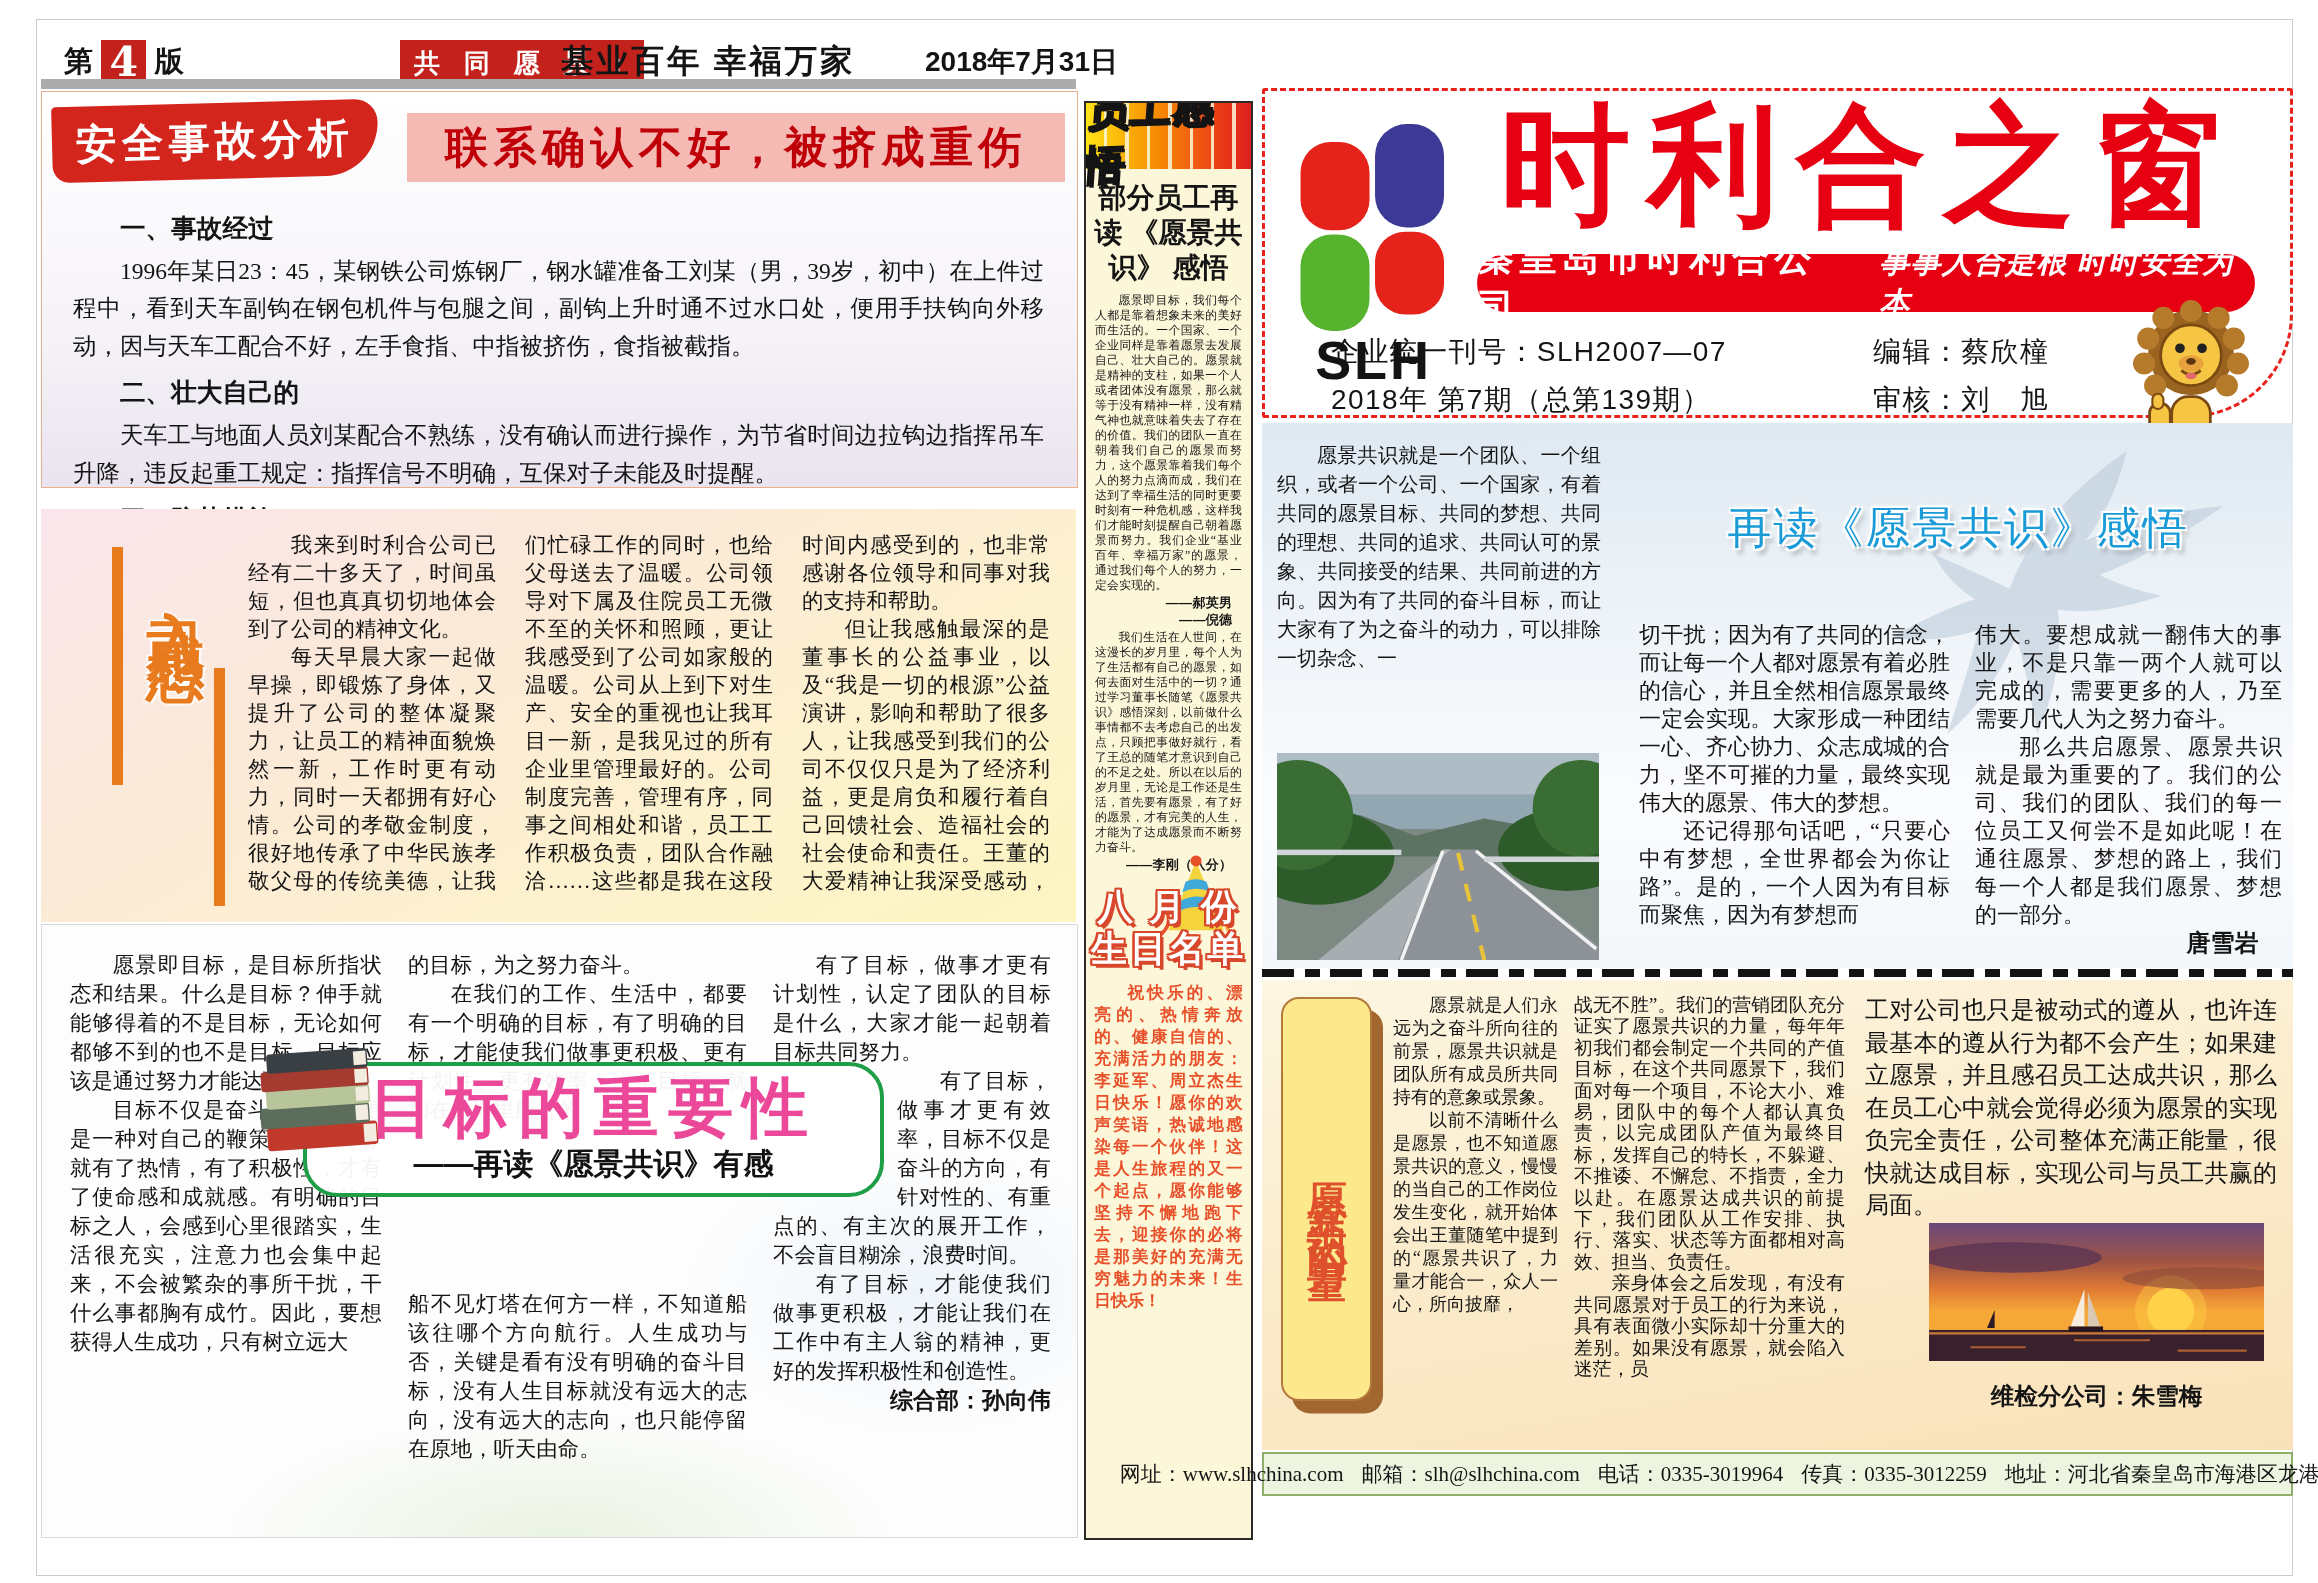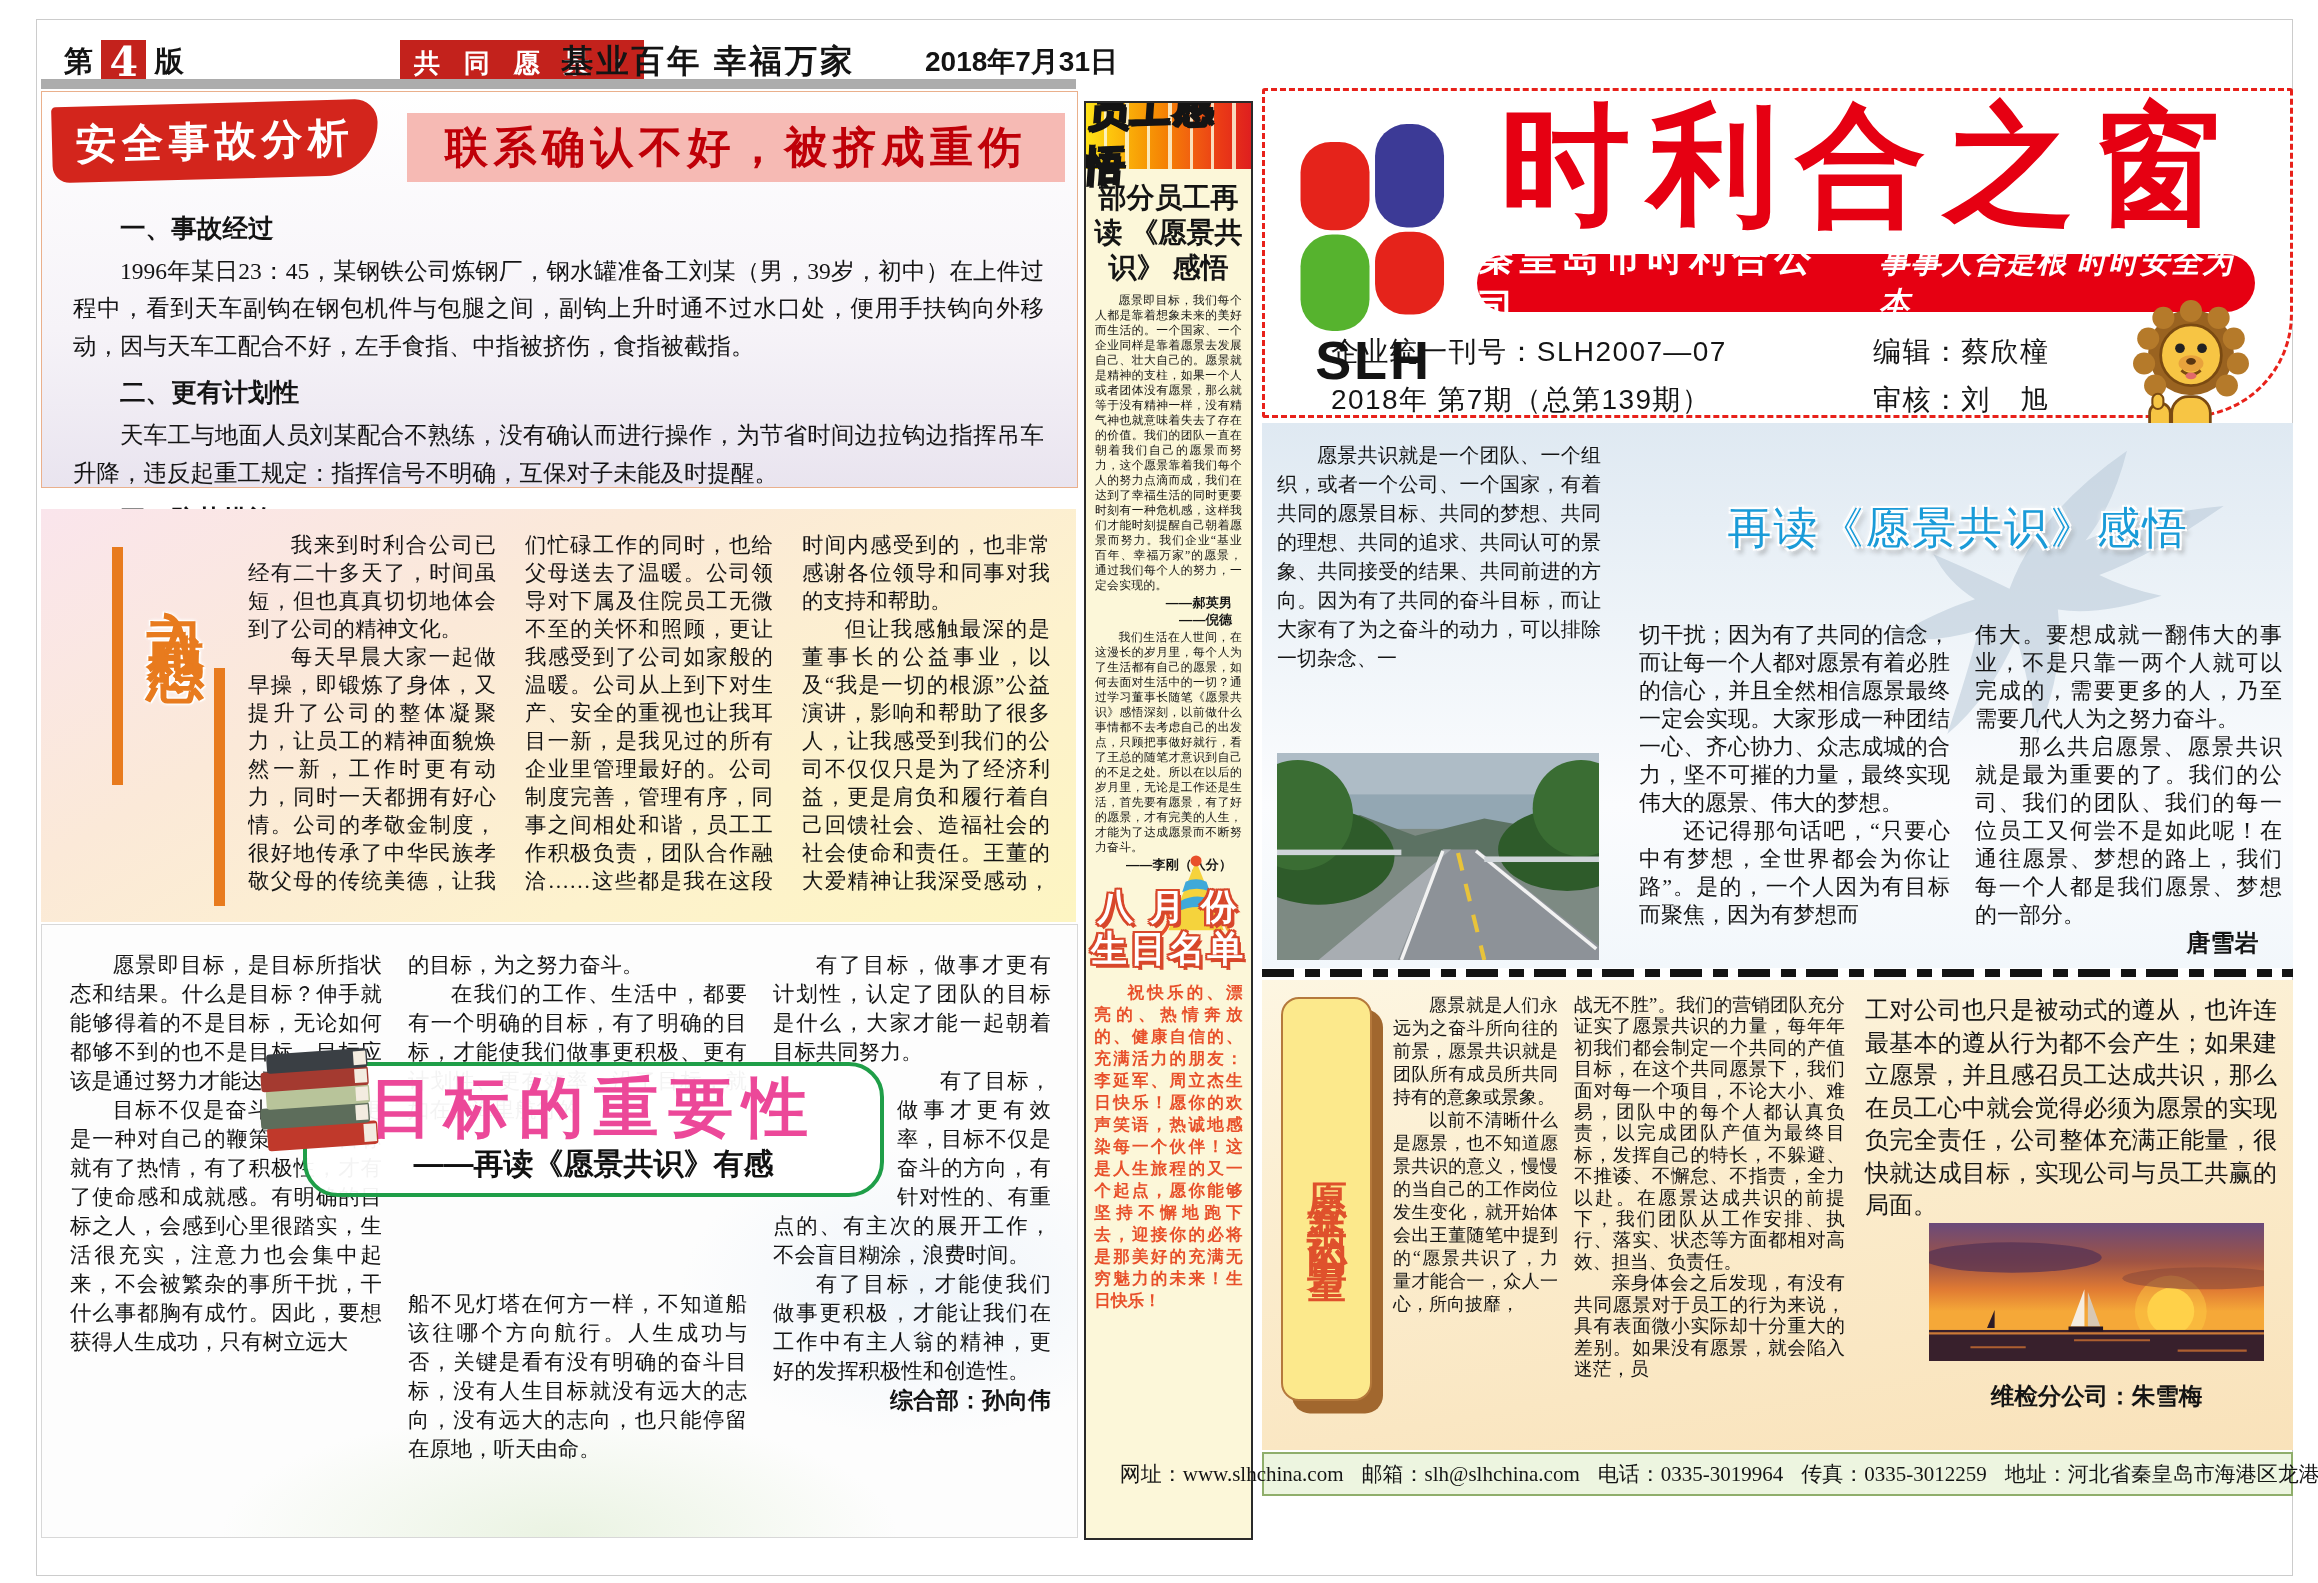--- a/index.html
+++ b/index.html
@@ -161,21 +161,21 @@
   <div class="hdr-slogan-text">基业百年 幸福万家</div>
   <div class="hdr-date">2018年7月31日</div>
   <div class="hdr-bar"></div>
 
   <div class="box1">
     <div class="ribbon sans">安全事故分析</div>
     <div class="headline">联系确认不好，被挤成重伤</div>
     <div class="acc-body">
       <div class="acc-h">一、事故经过</div>
       <p class="acc-p">1996年某日23：45，某钢铁公司炼钢厂，钢水罐准备工刘某（男，39岁，初中）在上件过程中，看到天车副钩在钢包机件与包腿之间，副钩上升时通不过水口处，便用手扶钩向外移动，因与天车工配合不好，左手食指、中指被挤伤，食指被截指。</p>
-      <div class="acc-h">二、更有计划性</div>
+      <div class="acc-h">二、壮大自己的</div>
       <p class="acc-p">天车工与地面人员刘某配合不熟练，没有确认而进行操作，为节省时间边拉钩边指挥吊车升降，违反起重工规定：指挥信号不明确，互保对子未能及时提醒。</p>
       <div class="acc-h">三、防范措施</div>
       <p class="acc-p">明确统一指挥手势和加强与地面人员联系，严禁一手拉钩一手指挥天车进行作业。</p>
     </div>
   </div>
 
   <div class="box2">
     <div class="onb-bar1"></div>
     <div class="onb-chars">入司感想</div>
     <div class="onb-bar2"></div>

